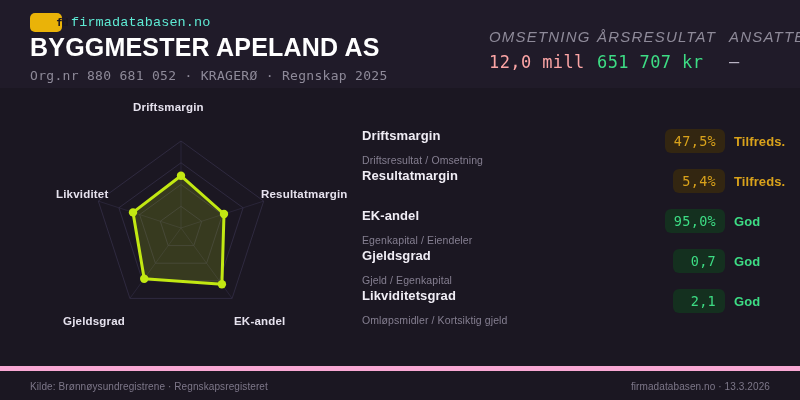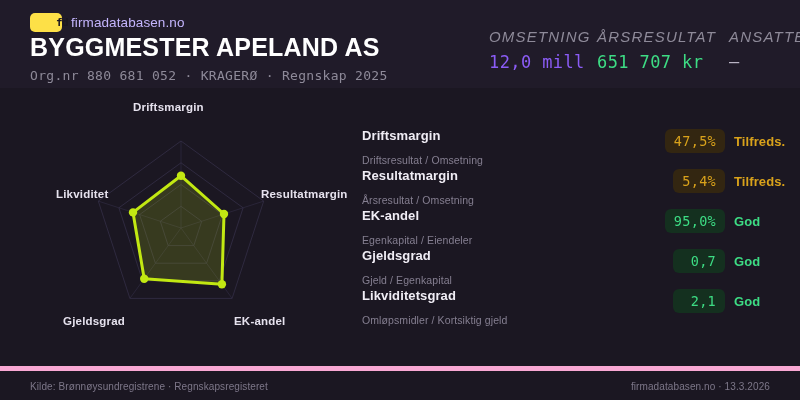--- a/index.html
+++ b/index.html
@@ -20,28 +20,28 @@
     position:absolute; left:0; top:0;
     width:800px; height:88px;
     background:#201b29;
   }
   .brand {
     position:absolute; left:30px; top:13px;
     display:flex; align-items:center; gap:9px;
   }
   .logo-mark {
     width:19px; height:19px; border-radius:5px;
-    background:#fde047;
+    background:#eab308;
     display:flex; align-items:center; justify-content:center;
     font-family:"DejaVu Sans Mono", monospace;
     font-size:11px; font-weight:bold;
     color:#1b1722; letter-spacing:-0.5px;padding-left:32px;
   }
   .brand-name {
-    font-size:13.5px; color:#c4b5fd; letter-spacing:0.1px;
+    font-size:13.5px; color:#5eead4; letter-spacing:0.1px;font-family:Liberation Mono, monospace;
   }
   .company-name {
     position:absolute; left:30px; top:33px;
     font-size:25px; font-weight:bold; color:#ffffff;
     letter-spacing:0.2px; white-space:nowrap;
   }
   .company-meta {
     position:absolute; left:30px; top:68px;
     font-family:"DejaVu Sans Mono", monospace;
     font-size:13px; color:#8e8a99; letter-spacing:0.3px;
@@ -56,21 +56,21 @@
     text-transform:uppercase; white-space:nowrap;font-style:italic;
   }
   .kpi-value {
     margin-top:7px;
     font-family:"DejaVu Sans Mono", monospace;
     font-size:17px; letter-spacing:0.4px; white-space:nowrap;
   }
   #kpi-0 { left:0px; }
   #kpi-1 { left:108px; }
   #kpi-2 { left:240px; }
-  .kpi-value.neutral { color:#8b5cf6; }
+  .kpi-value.neutral { color:#fca5a5; }
   .kpi-value.positive { color:#3ddc84; }
   .kpi-value.muted { color:#b9b4c4; }
 
   
   .radar-wrap { position:absolute; left:0px; top:88px; width:350px; height:265px; }
   .radar-svg { position:absolute; left:0; top:0; }
   .radar-label {
     position:absolute;
     font-size:11.5px; font-weight:bold; color:#e6e2ee;
     white-space:nowrap; letter-spacing:0.2px;
@@ -202,21 +202,20 @@
       </div>
       <div class="metric-right">
         <span class="metric-value fair">47,5%</span>
         <span class="metric-rating fair">Tilfreds.</span>
       </div>
     </div>
 
     <div class="metric-row">
       <div class="metric-texts">
         <div class="metric-name">Resultatmargin</div>
-        <div class="metric-formula">Årsresultat / Omsetning</div>
       </div>
       <div class="metric-right">
         <span class="metric-value fair">5,4%</span>
         <span class="metric-rating fair">Tilfreds.</span>
       </div>
     </div>
 
     <div class="metric-row">
       <div class="metric-texts">
         <div class="metric-name">EK-andel</div>

